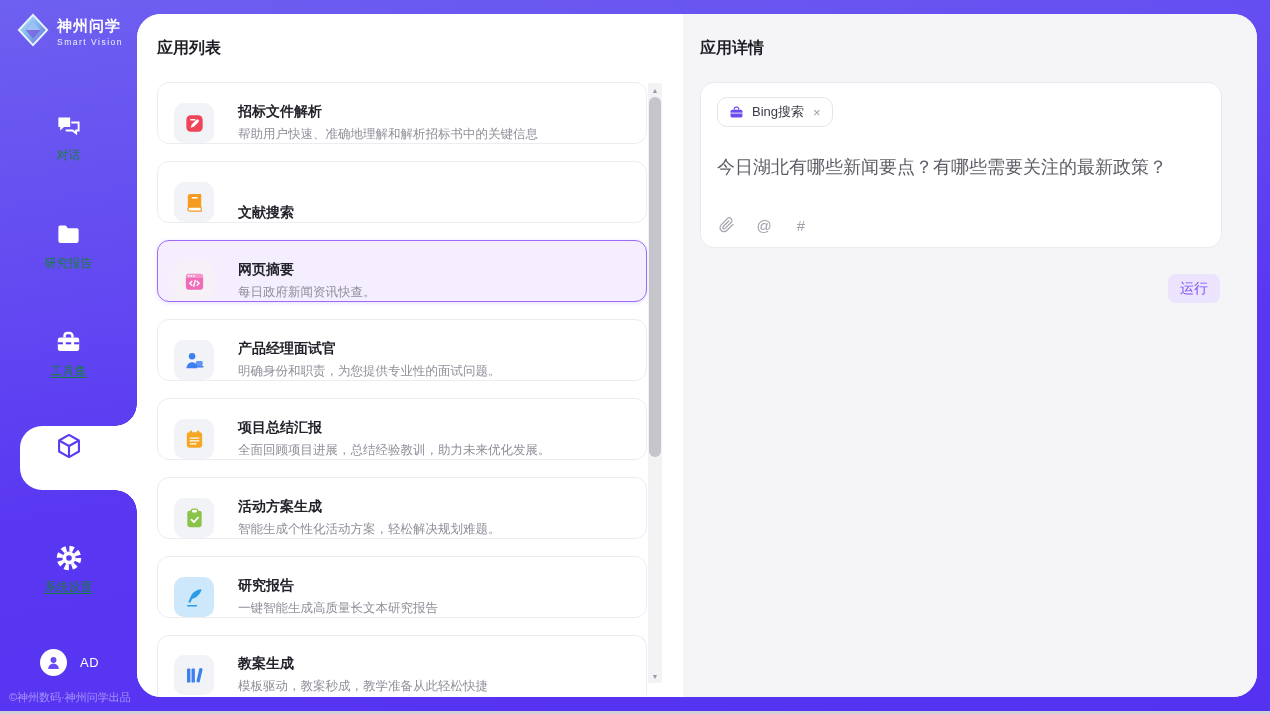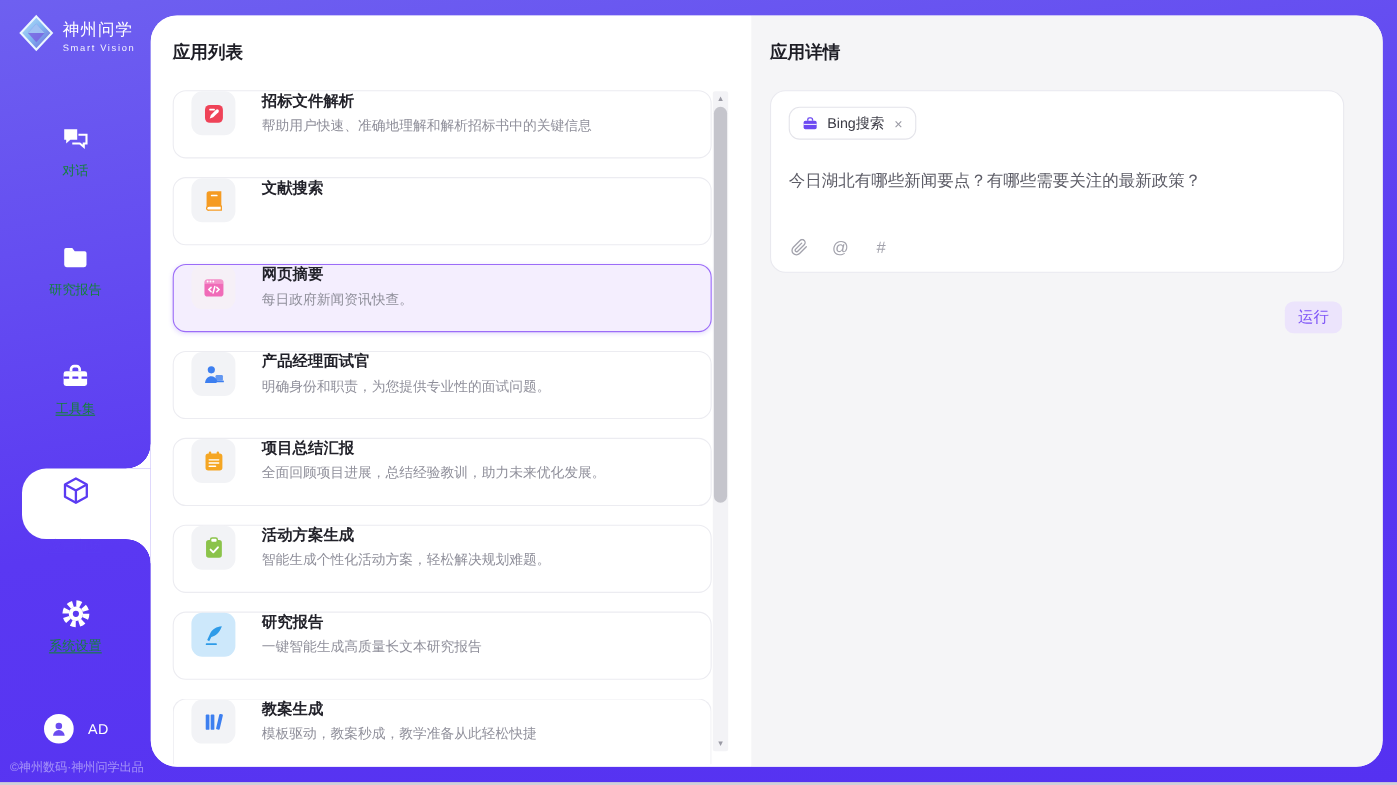--- a/index.html
+++ b/index.html
@@ -8,21 +8,21 @@
     font-family:"Liberation Sans","DejaVu Sans",sans-serif;
     background:linear-gradient(170deg,#6E60F0 0%,#5A38F2 55%,#5531F1 100%);
     position:relative; color:#23232B;
   }
   body::after { content:""; position:absolute; left:0; bottom:0; width:100%; height:3px; background:#cfd0d8; }
 
   
   .sidebar { position:absolute; left:0; top:0; width:137px; height:714px; z-index:2; }
   .brand { position:absolute; top:13px; left:16px; display:flex; align-items:center; gap:7px; }
   .brand-texts { color:#fff; }
-  .brand-name { font-size:15px; font-weight:normal; letter-spacing:1px; }
+  .brand-name { font-size:15px; font-weight:bold; letter-spacing:1px; }
   .brand-tag { font-size:8.5px; letter-spacing:1.5px; opacity:.92; margin-top:1px; }
   .nav-item { position:absolute; left:0; width:137px; display:flex; flex-direction:column; align-items:center; gap:7px; color:#15803d; cursor:pointer; }
   .nav-item .nv-icon { width:28px; height:28px; display:flex; align-items:center; justify-content:center; }
   .nav-item .nv-label { font-size:12px; }
   .nav-item .nv-label.u { text-decoration:underline; text-underline-offset:2px; }
   .active-bubble { position:absolute; left:20px; width:117px; height:64px; background:#fff; border-radius:22px 0 0 22px; }
   .active-bubble::before { content:""; position:absolute; right:0; top:-22px; width:22px; height:22px;
     background:radial-gradient(circle 22px at 0 0, rgba(0,0,0,0) 21.5px, #fff 22px); }
   .active-bubble::after { content:""; position:absolute; right:0; bottom:-22px; width:22px; height:22px;
     background:radial-gradient(circle 22px at 0 100%, rgba(0,0,0,0) 21.5px, #fff 22px); }
@@ -33,41 +33,41 @@
   .copyright { position:absolute; left:9px; bottom:9px; font-size:11px; color:rgba(255,255,255,.45); white-space:nowrap; }
 
   
   .main { position:absolute; left:137px; top:14px; right:13px; bottom:17px; border-radius:24px; overflow:hidden; display:flex; background:#fff; z-index:1; }
 
   
   .list-panel { width:546px; background:#fff; position:relative; flex-shrink:0; }
   .panel-title { font-size:16px; font-weight:bold; color:#1E1E26; }
   .list-panel .panel-title { position:absolute; left:20px; top:24px; }
   .cards { position:absolute; left:20px; top:68px; width:490px; display:flex; flex-direction:column; gap:17px; }
-  .app-card { height:62px; background:#fff; border:1px solid #ECECF1; border-radius:12px; display:flex; align-items:flex-start; padding:0 16px; gap:24px; cursor:pointer; }
+  .app-card { height:62px; background:#fff; border:1px solid #ECECF1; border-radius:12px; display:flex; align-items:flex-end; padding:0 16px; gap:24px; cursor:pointer; }
   .app-card.selected { background:#F4EEFE; border:1.5px solid #9C6CF8; box-shadow:0 1px 4px rgba(124,82,246,.18); }
   .chip { width:40px; height:40px; border-radius:10px; display:flex; align-items:center; justify-content:center; flex-shrink:0; }
   .app-texts { display:flex; flex-direction:column; gap:5px; min-width:0; }
   .app-name { font-size:14px; font-weight:bold; color:#22222A; }
   .app-desc { font-size:12.5px; color:#8F8F9A; white-space:nowrap; overflow:hidden; }
   .app-card.cut { border-radius:12px 12px 0 0; border-bottom:none; height:60px; overflow:hidden; }
 
   
   .sb { position:absolute; right:21px; top:69px; bottom:14px; width:14px; background:#F3F3F6; border-radius:2px; }
   .sb-btn { position:absolute; left:0; width:14px; height:12px; font-size:7px; color:#9A9AA4; display:flex; align-items:center; justify-content:center; cursor:pointer; }
   .sb-up { top:1px; } .sb-dn { bottom:1px; }
   .sb-thumb { position:absolute; left:1px; top:14px; width:12px; height:360px; background:#C5C5CC; border-radius:6px; cursor:pointer; }
 
   
   .detail-panel { flex:1; background:#F5F5F7; position:relative; padding:24px 35px 0 17px; }
   .q-card { margin-top:23px; height:166px; background:#fff; border:1px solid #E9E9EF; border-radius:14px; position:relative; padding:14px 16px; }
   .tool-tag { display:inline-flex; align-items:center; gap:8px; height:30px; padding:0 11px; background:#fff; border:1px solid #E4E4EA; border-radius:10px; cursor:default; }
   .tool-tag .tt-label { font-size:13px; color:#3B3B45; }
   .tool-tag .tt-close { font-size:13px; color:#9A9AA4; cursor:pointer; margin-left:1px; }
-  .q-text { margin-top:27px; font-size:15px; color:#5C5C66; line-height:1.5; }
+  .q-text { margin-top:27px; font-size:18px; color:#5C5C66; line-height:1.5; }
   .attach-row { position:absolute; left:17px; bottom:13px; display:flex; align-items:center; gap:19px; }
   .attach { width:18px; height:18px; display:flex; align-items:center; justify-content:center; color:#A2A2AC; font-size:15px; cursor:pointer; }
   .run-row { display:flex; justify-content:flex-end; margin-top:26px; padding-right:2px; }
   .run-btn { min-width:50px; height:29px; background:#ECE4FC; color:#7C52F6; border:none; border-radius:8px; font-size:14px; font-family:inherit; cursor:pointer; padding:0 12px; }
 </style>
 </head>
 <body>
 
 <div class="sidebar">
   <div class="brand">

